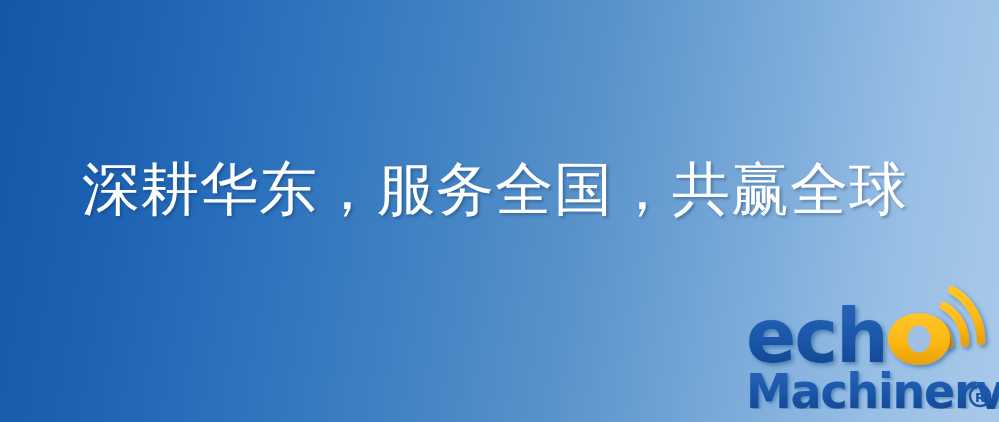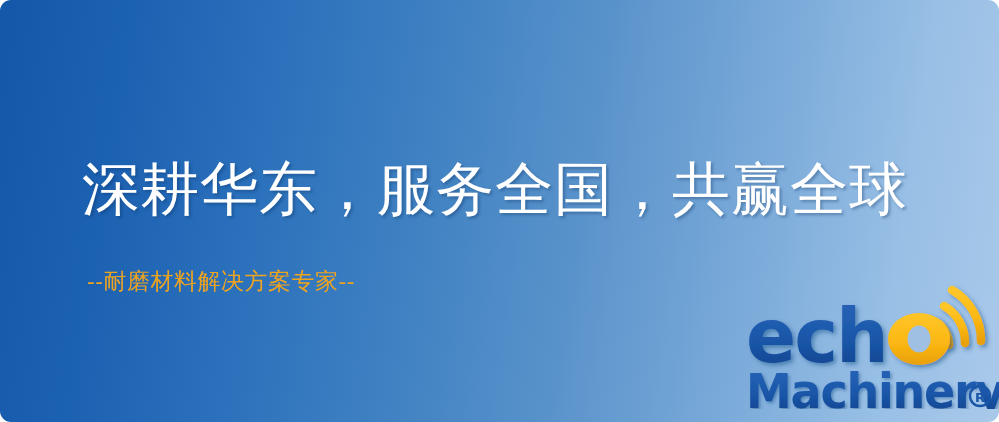--- a/index.html
+++ b/index.html
@@ -18,21 +18,20 @@
         #1357a8 0%,
         #1a5fb0 10%,
         #2a70bb 26%,
         #3f81c2 42%,
         #5a93cb 58%,
         #7aaad9 74%,
         #98bfe5 88%,
         #a9c9ea 100%);
     font-family: "Liberation Sans", sans-serif;
     user-select: none;
-    border-radius: 11px;
   }
 
   
   .headline {
     position: absolute;
     left: 82px;
     top: 152px;
     font-family: "DejaVu Serif", "Liberation Serif", serif;
     font-size: 58px;
     line-height: 74px;
@@ -68,21 +67,20 @@
     display: block;
   }
 </style>
 </head>
 <body>
 
 <div id="banner">
 
   <div class="headline">深耕华东，服务全国，共赢全球</div>
 
-  <div class="subtitle">--耐磨材料解决方案专家--</div>
 
   <div class="logo">
     <svg width="255" height="126" viewBox="0 0 255 126" xmlns="http://www.w3.org/2000/svg">
       <defs>
         <linearGradient id="blueGrad" x1="0" y1="0" x2="0" y2="1">
           <stop offset="0%" stop-color="#2a66bb"></stop>
           <stop offset="55%" stop-color="#1a56a8"></stop>
           <stop offset="100%" stop-color="#12418a"></stop>
         </linearGradient>
         <linearGradient id="goldGrad" x1="0" y1="0" x2="0" y2="1">

